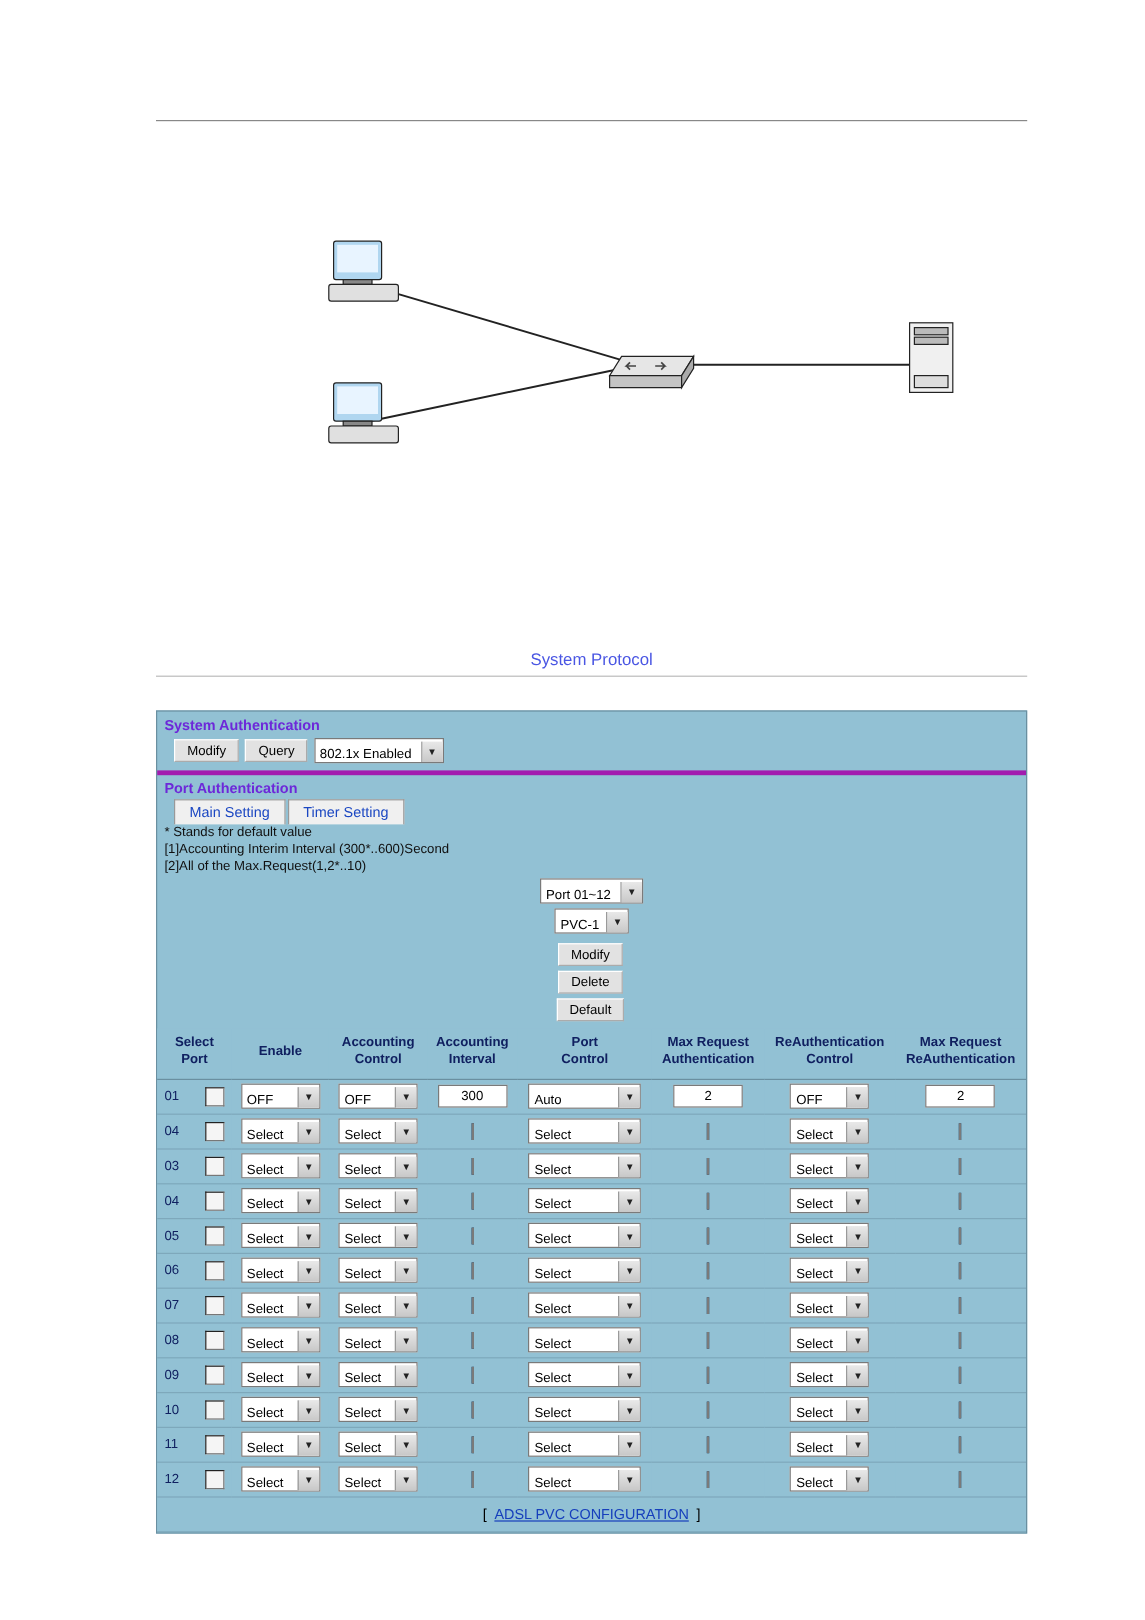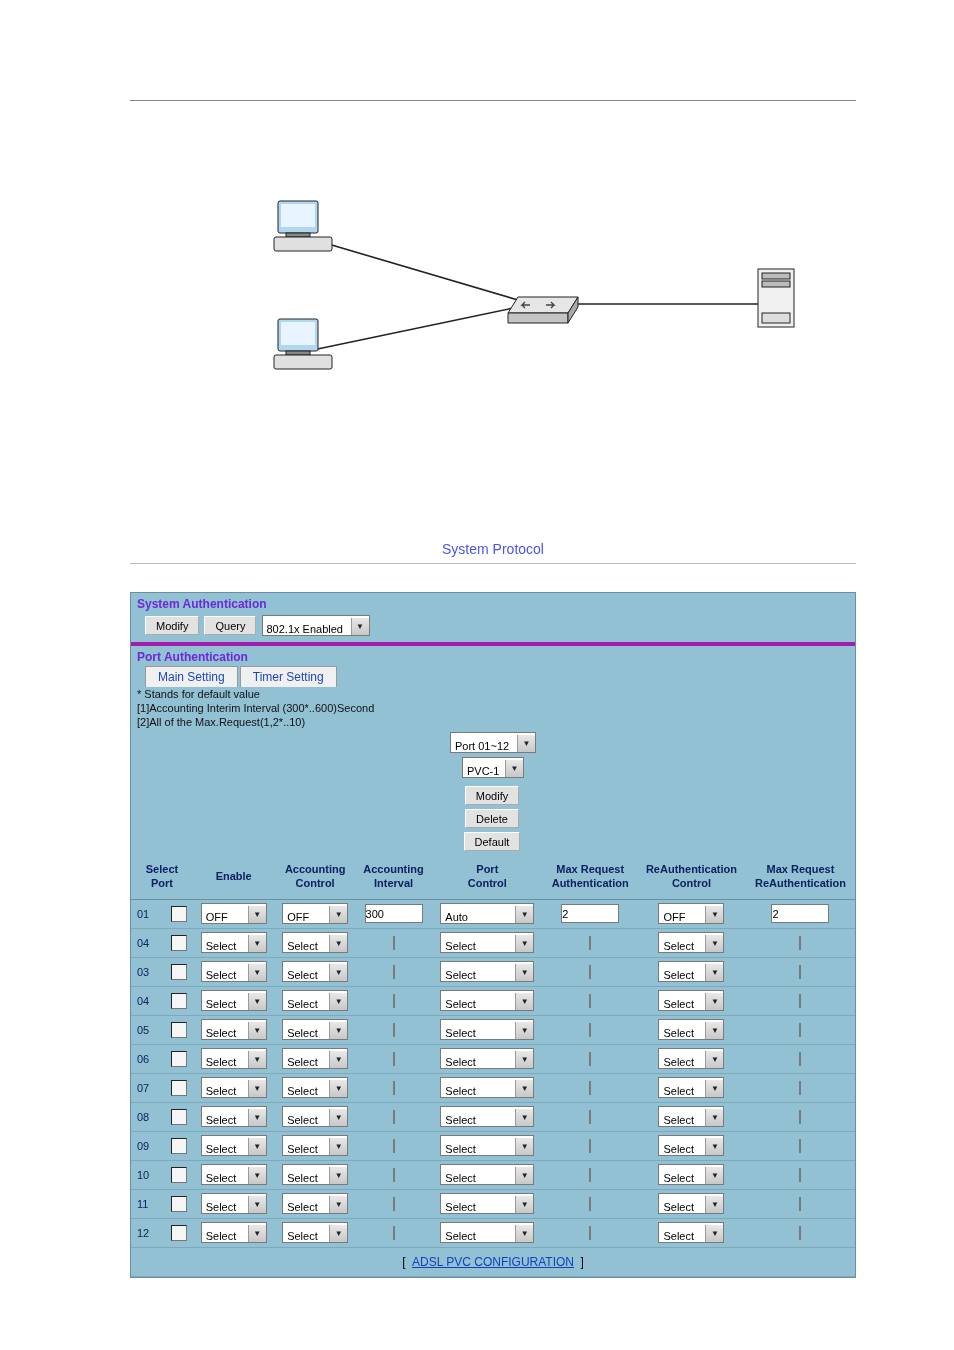--- a/index.html
+++ b/index.html
@@ -112,20 +112,21 @@
     background: #f5f5f5;
     display: inline-block;
     vertical-align: middle;
   }
   .txt-input {
     background: #fff;
     border: 1px solid #7a7a7a;
     width: 56px;
     height: 17px;
     font-size: 11px;
+    text-align: center;
     padding: 0;
     vertical-align: middle;
   }
   .txt-input.blank-dark {
     background: #003366;
     border: 1px solid #7a7a7a;
   }
   .dd {
     display: inline-flex;
     align-items: flex-end;

